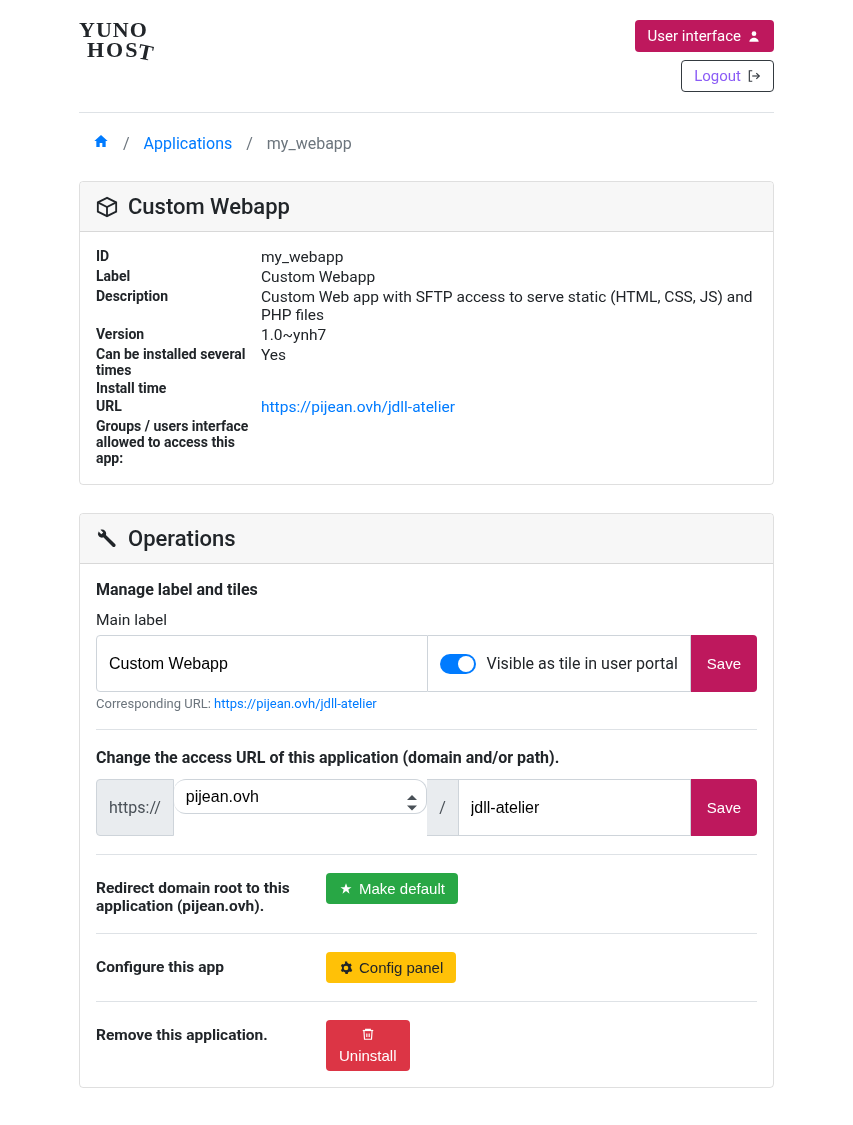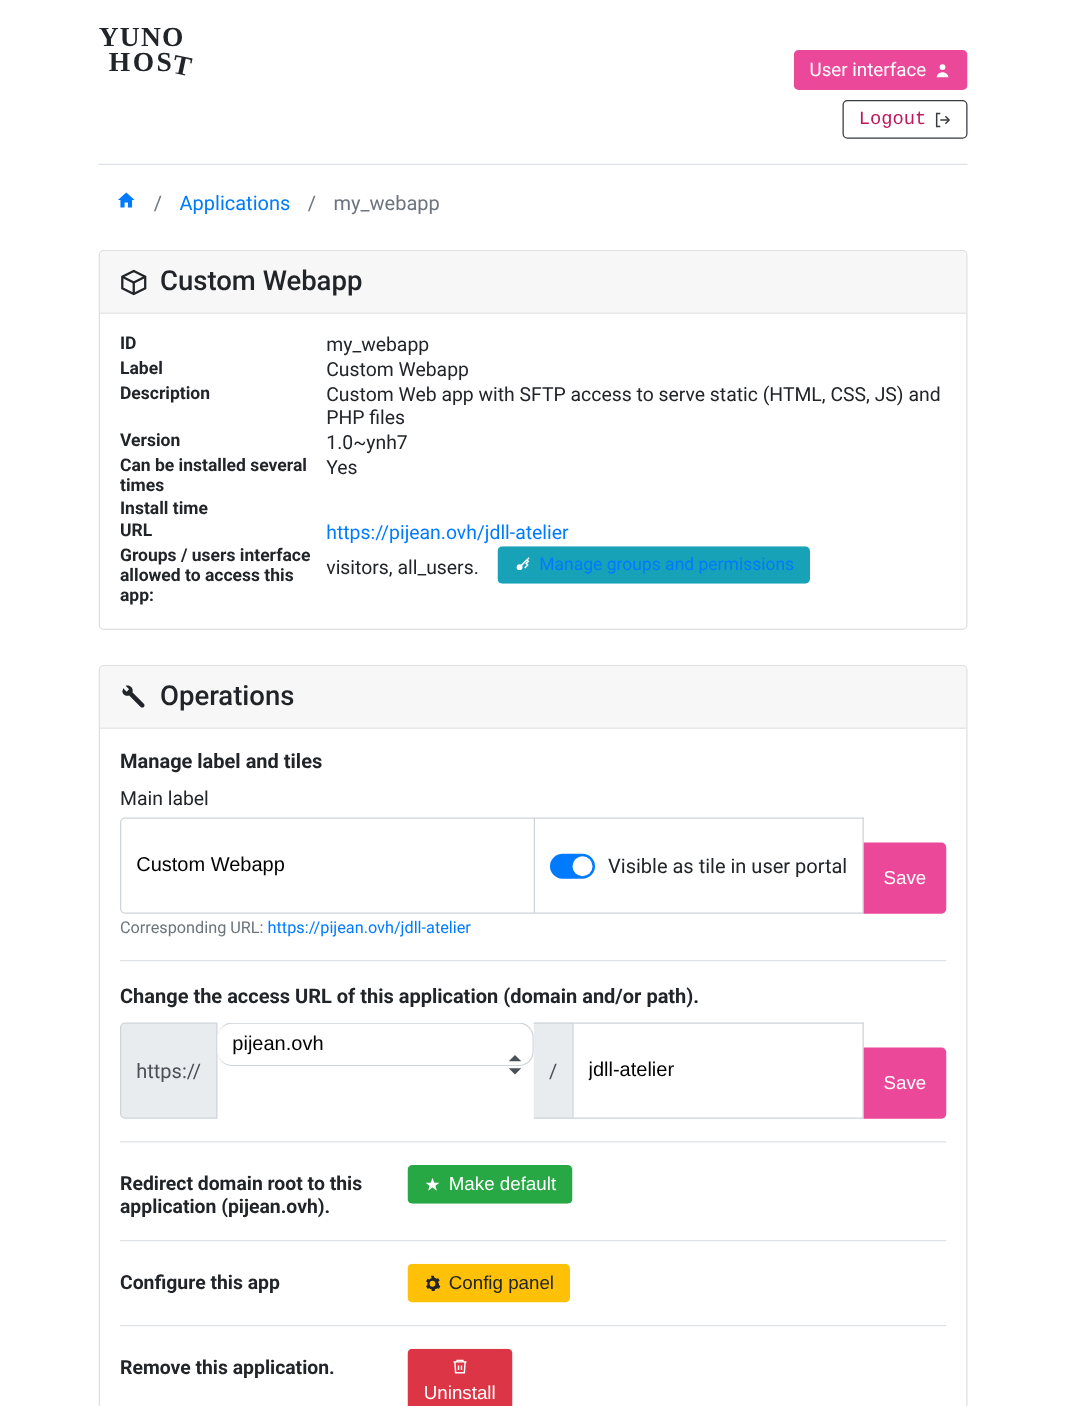--- a/index.html
+++ b/index.html
@@ -2,22 +2,22 @@
 <html><head>
 <meta charset="utf-8">
 <style>
 * { box-sizing: border-box; margin: 0; padding: 0; }
 body { font-family: -apple-system, BlinkMacSystemFont, "Segoe UI", Roboto, sans-serif; background: #fff; color: #212529; font-size: 16px; }
 .container { max-width: 735px; margin: 0 auto; padding: 20px; }
 .header { display: flex; justify-content: space-between; align-items: flex-start; padding-bottom: 20px; border-bottom: 1px solid #dee2e6; margin-bottom: 20px; }
 .logo { font-family: "Comic Sans MS", cursive; font-weight: 900; font-size: 22px; line-height: 0.9; letter-spacing: 1px; }
 .header-buttons { display: flex; flex-direction: column; gap: 8px; align-items: flex-end; }
 .btn { display: inline-flex; align-items: center; justify-content: center; gap: 6px; padding: 6px 12px; border-radius: 4px; font-size: 15px; cursor: pointer; border: 1px solid transparent; text-decoration: none; }
-.btn-primary { background: #ec4899; color: #fff; margin-top: 20px; }
-.btn-outline-dark { background: #fff; color: #be185d; border-color: #343a40; font-family: Liberation Mono, monospace; }
+.btn-primary { background: #be185d; color: #fff; }
+.btn-outline-dark { background: #fff; color: #8b5cf6; border-color: #343a40; }
 .btn-info { background: #17a2b8; color: #fff; font-size: 14px; }
 .btn-success { background: #28a745; color: #fff; }
 .btn-warning { background: #ffc107; color: #212529; }
 .btn-danger { background: #dc3545; color: #fff; flex-direction: column; }
 .breadcrumb { display: flex; align-items: center; gap: 14px; margin-bottom: 28px; font-size: 16px; padding-left: 14px;}
 .breadcrumb a { color: #007bff; text-decoration: none; }
 .breadcrumb .sep { color: #6c757d; }
 .breadcrumb .current { color: #6c757d; }
 .card { border: 1px solid rgba(0,0,0,.125); border-radius: 4px; margin-bottom: 28px; }
 .card-header { background: #f7f7f7; border-bottom: 1px solid rgba(0,0,0,.125); padding: 12px 16px; display: flex; align-items: center; gap: 10px; font-size: 22px; font-weight: 500; border-radius: 4px 4px 0 0;}
@@ -120,31 +120,20 @@
         </div>
       <div class="dl-row">
           <dt>Install time</dt>
         </div>
       <div class="dl-row">
           <dt>URL</dt>
           <dd><a href="#">https://pijean.ovh/jdll-atelier</a></dd>
         </div>
       <div class="dl-row">
         <dt>Groups / users interface allowed to access this app:</dt>
-        <dd>
-          <span>visitors, all_users.</span>
-          &nbsp;&nbsp;
-          <a class="btn btn-info">
-            <svg class="small-icon" viewBox="0 0 24 24" fill="#fff">
-                <circle cx="8" cy="15" r="4"></circle>
-                <path d="M10.5 12.5L21 2l-3 3 2 2-3 3 2 2-4 4" stroke="#fff" stroke-width="2" fill="none"></path>
-              </svg>
-            <span>Manage groups and permissions</span>
-          </a>
-        </dd>
       </div>
     </div>
   </div>
 
   <div class="card">
     <div class="card-header">
       <svg class="icon-svg" viewBox="0 0 24 24" fill="#212529">
           <path d="M22 6c0 2.5-2 4.5-4.5 4.5-.5 0-1-.1-1.5-.3L6 20.2c-.8.8-2 .8-2.8 0s-.8-2 0-2.8L13.2 7.5c-.2-.5-.3-1-.3-1.5C12.9 3.5 14.9 1.5 17.4 1.5c.6 0 1.2.1 1.7.3l-3 3 2.1 2.1 3-3c.2.5.3 1.1.3 1.7z" transform="scale(-1,1) translate(-24,0)"></path>
         </svg>
       <span>Operations</span>

